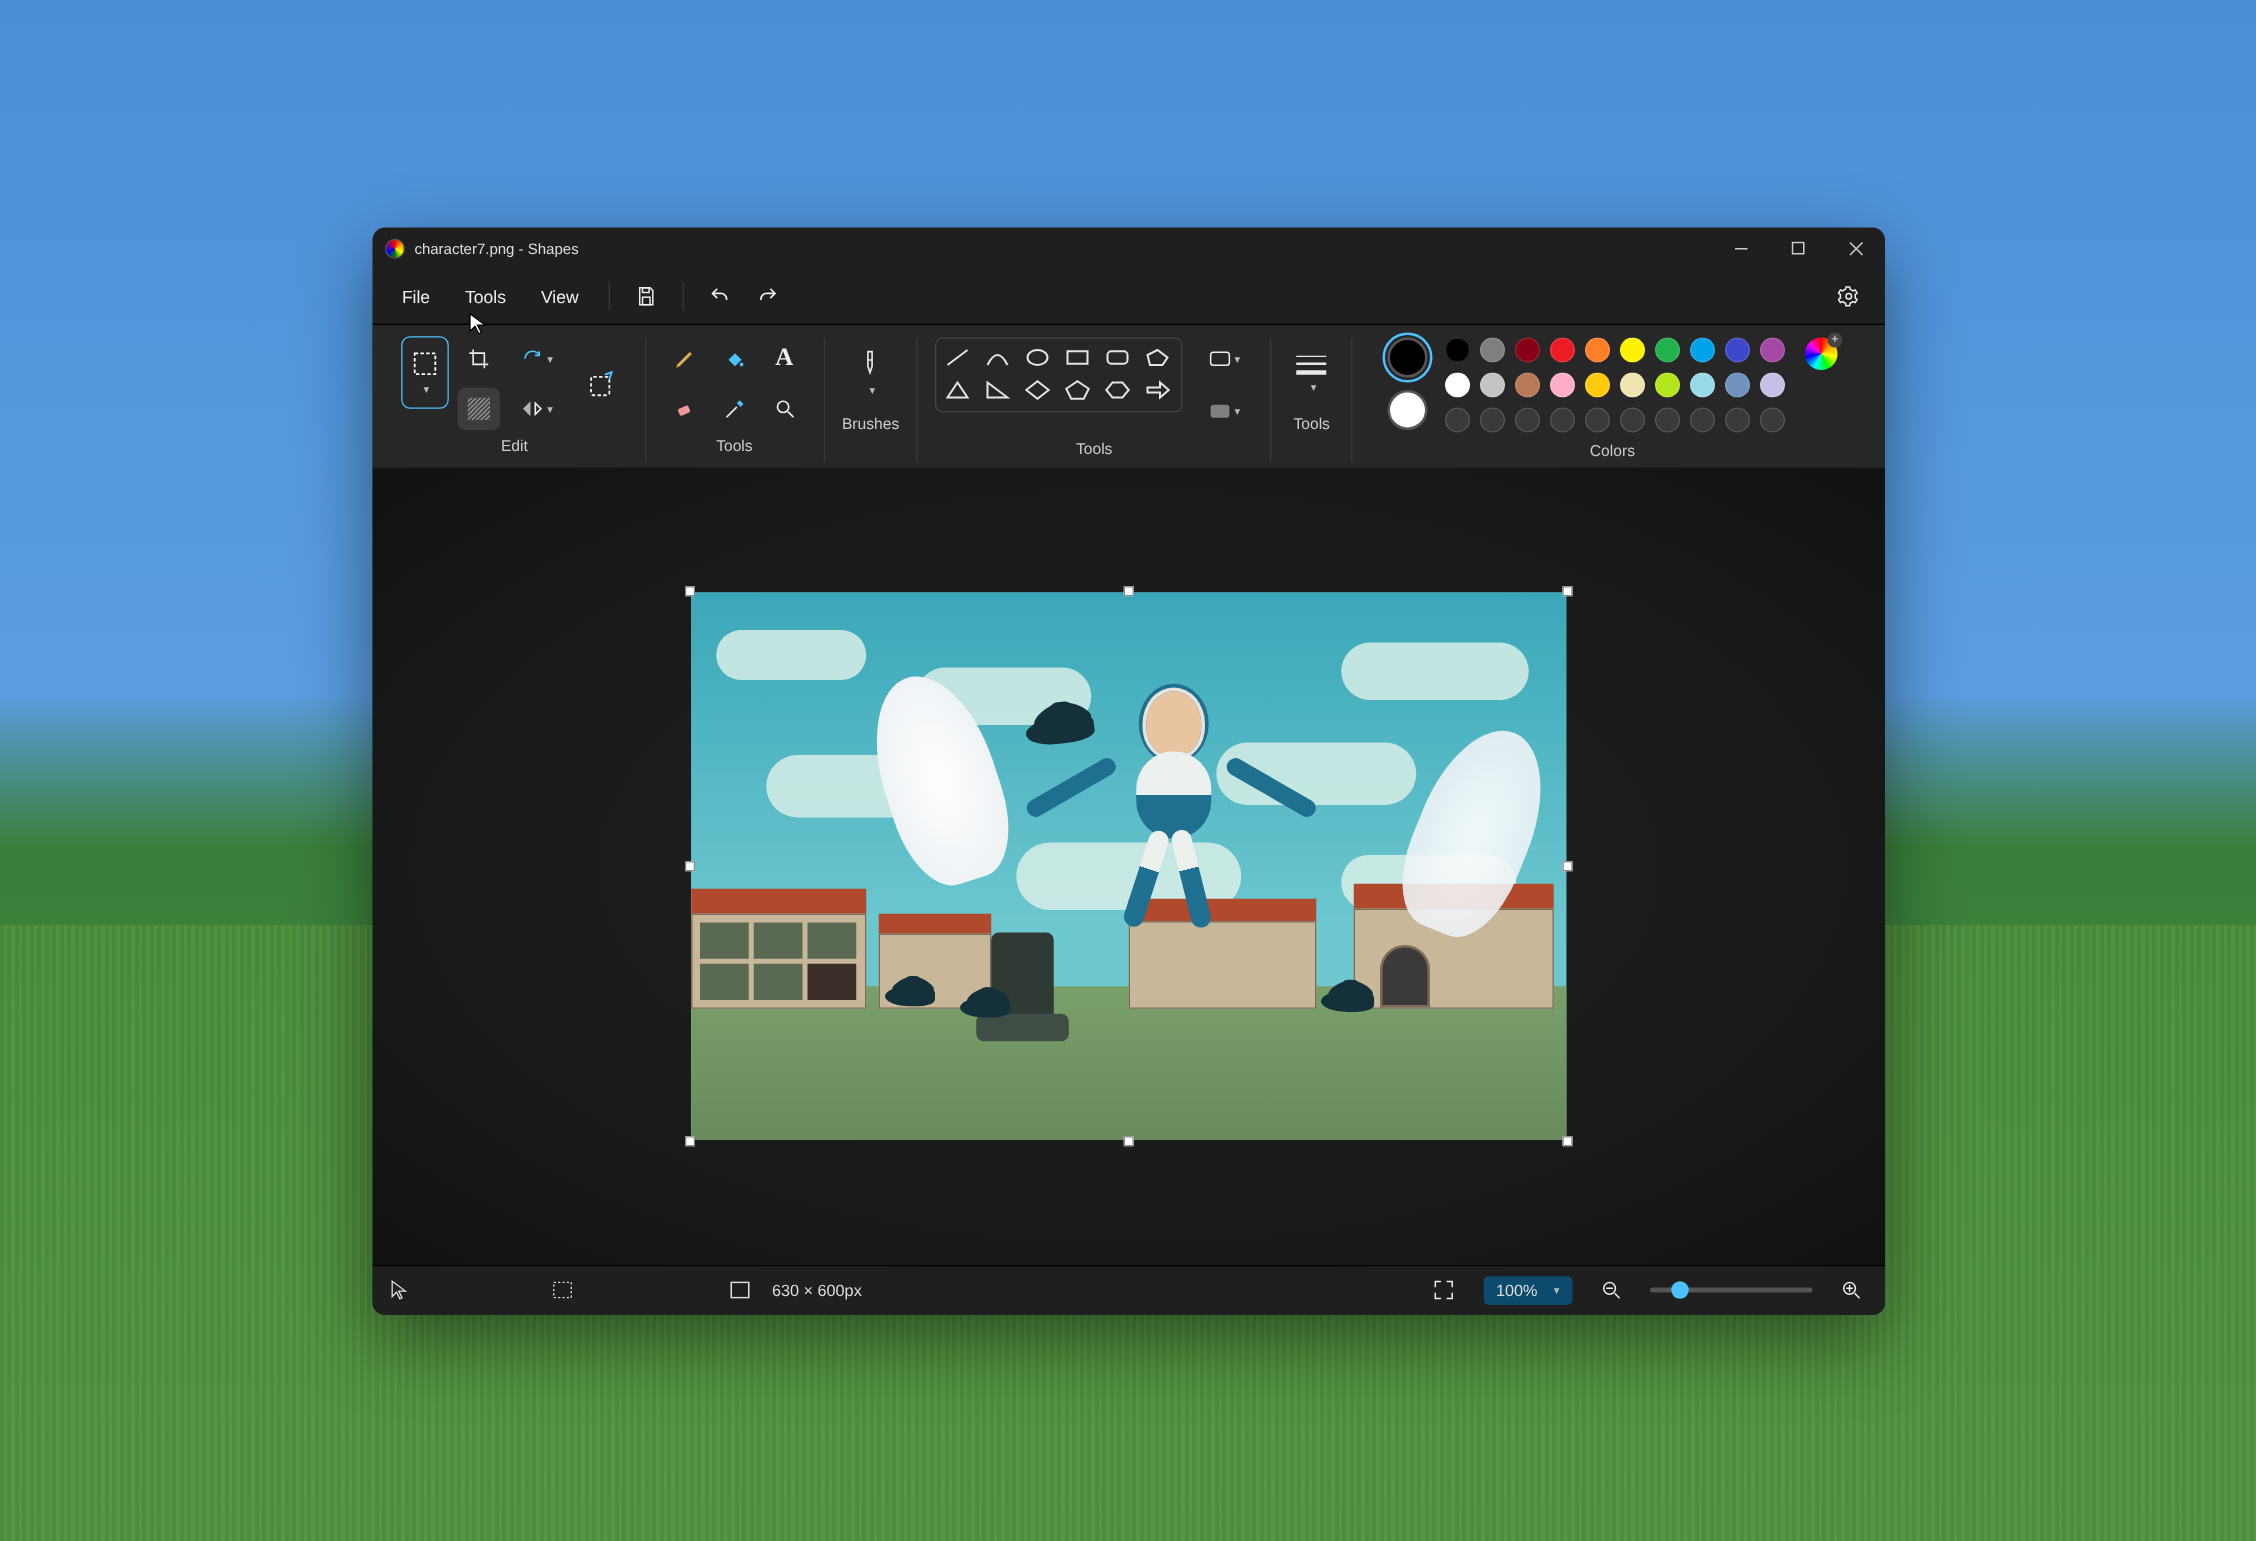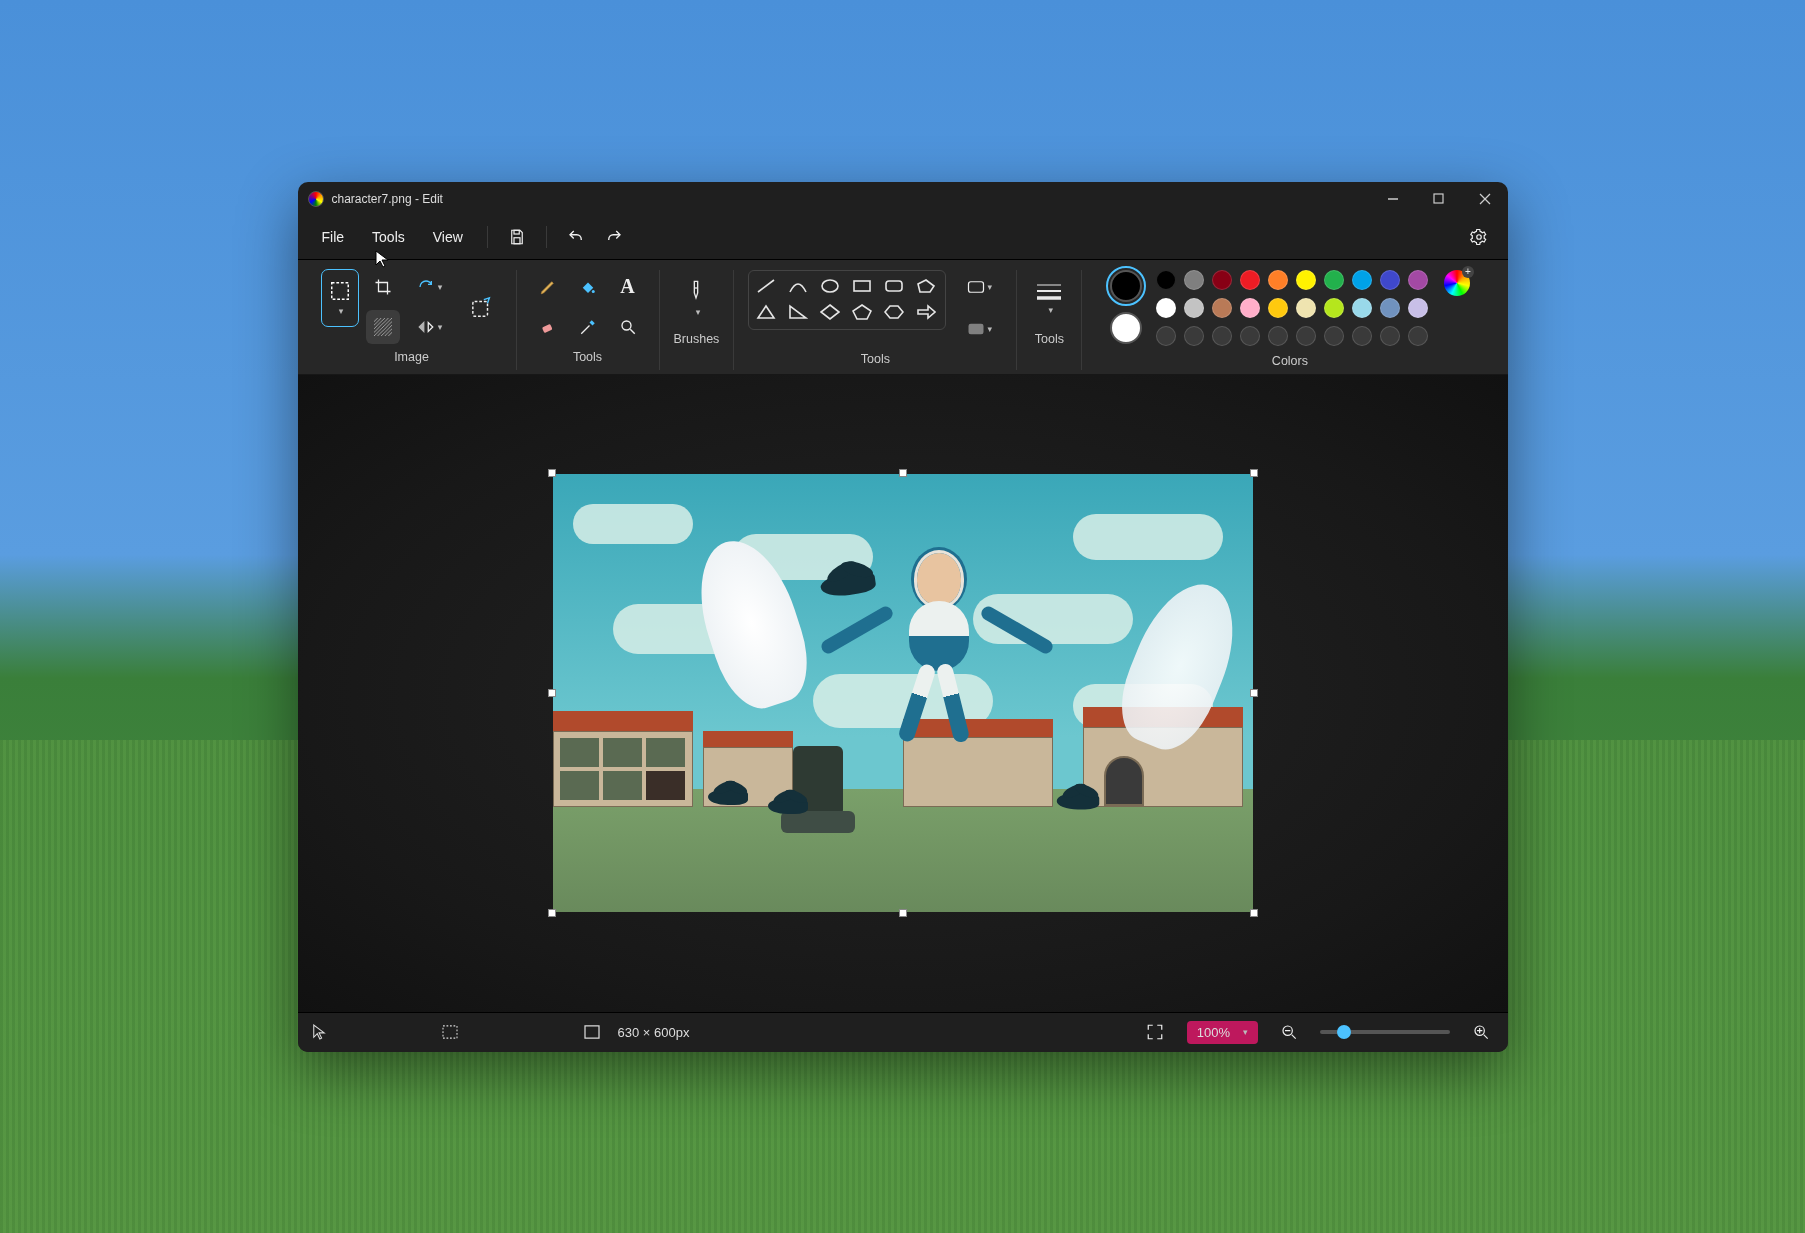--- a/index.html
+++ b/index.html
@@ -93,36 +93,36 @@
   .arm{position:absolute;width:80px;height:14px;background:#1f6f90;border-radius:10px}
   .leg{position:absolute;width:16px;height:80px;background:linear-gradient(#ecf1ef 40%,#1f6f90 40%);border-radius:10px}
   .bird{position:absolute;width:50px;height:20px;background:#14303a;border-radius:60% 40% 40% 60%}
   .bird::before,.bird::after{content:"";position:absolute;width:30px;height:12px;background:#14303a;border-radius:60%}
   .bird::before{top:-8px;left:6px;transform:rotate(-24deg)}
   .bird::after{top:-8px;right:0;transform:rotate(24deg)}
 
   
   .statusbar{height:40px;display:flex;align-items:center;padding:0 14px;gap:18px;font-size:13px;color:#ddd;background:#1f1f1f;border-top:1px solid #000}
   .statusbar .spacer{flex:1}
-  .zoombox{display:flex;align-items:center;gap:10px;background:#be185d;border-radius:4px;padding:4px 10px}
+  .zoombox{display:flex;align-items:center;gap:10px;background:#0c4a6e;border-radius:4px;padding:4px 10px}
   .slider{appearance:none;width:130px;height:4px;background:#555;border-radius:2px;outline:none}
   .slider::-webkit-slider-thumb{appearance:none;width:14px;height:14px;border-radius:50%;background:#4cc2ff}
 
   
   .cursor-overlay{position:absolute; pointer-events:none; color:#fff; font-size:16px; transform:translate(-2px,-2px);}
   svg{display:block}
 </style>
 </head>
 <body>
 
 <div class="window">
 
   <div class="titlebar">
     <div class="appicon"></div>
-    <span>character7.png - Edit</span>
+    <span>character7.png - Shapes</span>
     <div class="spacer"></div>
     <div class="winbtn">
       <svg width="12" height="12">
           <line x1="1" y1="6" x2="11" y2="6" stroke="currentColor" stroke-width="1.3"></line>
         </svg>
     </div>
     <div class="winbtn">
       <svg width="11" height="11">
           <rect x="1" y="1" width="9" height="9" fill="none" stroke="currentColor" stroke-width="1.2"></rect>
         </svg>
@@ -210,21 +210,21 @@
               <span class="chev">▾</span>
           </div>
         </div>
         <div class="tool" style="height:40px;width:40px;align-self:center">
           <svg width="22" height="22" viewBox="0 0 24 24" fill="none" stroke="currentColor" stroke-width="1.6" stroke-dasharray="3 2">
               <rect x="2" y="6" width="16" height="16" rx="2"></rect>
               <path d="M14 4l6-2-2 6" stroke-dasharray="0" stroke="#4cc2ff"></path>
             </svg>
         </div>
       </div>
-      <div class="group-label">Image</div>
+      <div class="group-label">Edit</div>
 
       <div class="cursor-overlay" style="left:79px;top:70px">
         <svg width="16" height="18" viewBox="0 0 16 18">
             <path d="M1 1l0 14 4-4 3 6 2-1-3-6h6z" fill="#fff" stroke="#000" stroke-width="1"></path>
           </svg>
       </div>
     </div>
 
     <div class="group">
       <div class="grid" style="grid-template-columns:repeat(3,34px);grid-template-rows:34px 34px">

